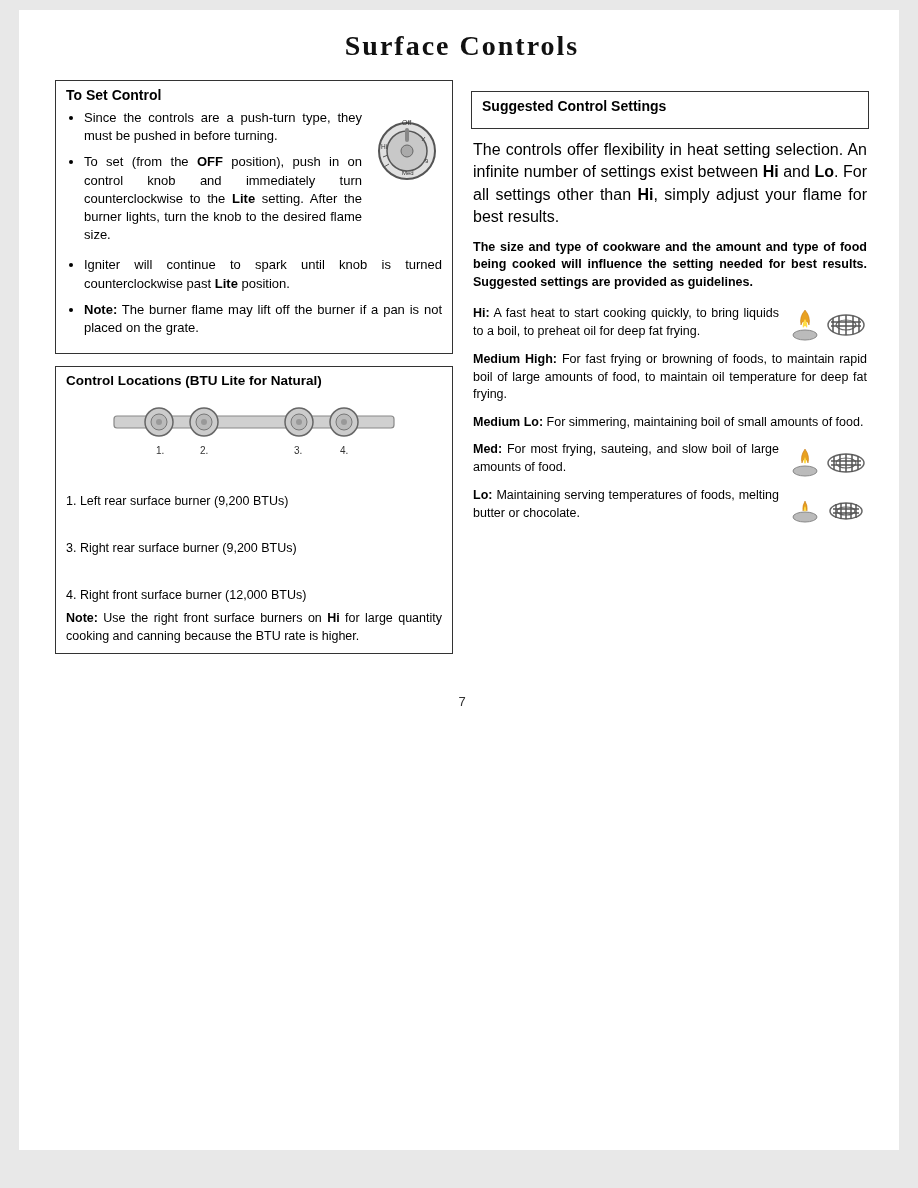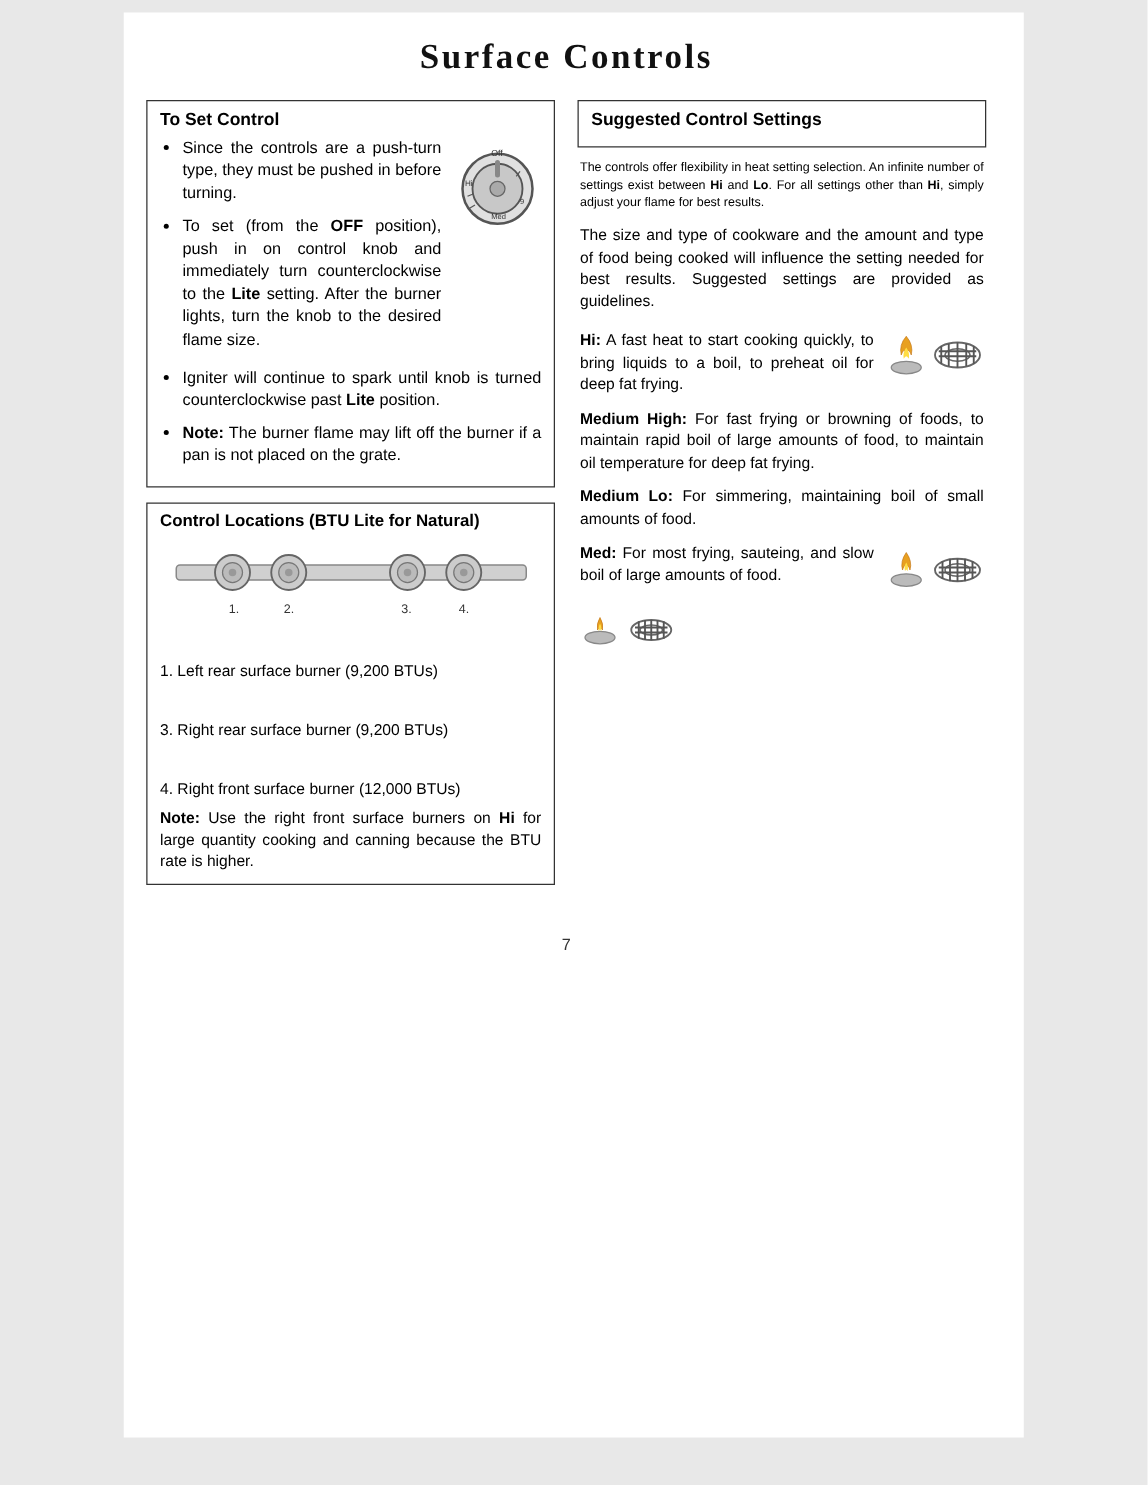--- a/index.html
+++ b/index.html
@@ -6,23 +6,23 @@
     body {
       background: #e8e8e8;
       font-family: Arial, Helvetica, sans-serif;
       font-size: 13px;
       display: flex;
       justify-content: center;
       padding: 10px;
     }
     .page {
       background: #fff;
-      width: 720px;
+      width: 880px;
       min-height: 1140px;
-      padding: 20px 30px 40px 18px;
+      padding: 20px 30px 40px 36px;
       position: relative;
     }
     .page-title {
       text-align: center;
       font-size: 28px;
       font-weight: bold;
       font-family: serif;
       letter-spacing: 2px;
       margin-bottom: 18px;
       color: #111;
@@ -31,20 +31,21 @@
       display: flex;
       gap: 18px;
     }
     .left-col {
       flex: 1;
       min-width: 0;
     }
     .right-col {
       flex: 1;
       min-width: 0;
+      margin-top: 11px;
     }
     .section-box {
       border: 1.5px solid #333;
       padding: 6px 10px 8px 10px;
       margin-bottom: 12px;
     }
     .section-title {
       font-weight: bold;
       font-size: 14px;
       margin-bottom: 6px;
@@ -118,30 +119,31 @@
       border: 1.5px solid #333;
       padding: 6px 10px 8px 10px;
       margin-bottom: 10px;
     }
     .suggested-title {
       font-weight: bold;
       font-size: 14px;
       margin-bottom: 6px;
     }
     .suggested-intro {
-      font-size: 10px;
+      font-size: 16px;
       line-height: 1.4;
       text-align: justify;
       margin-bottom: 10px;
     }
     .suggested-para2 {
       font-size: 12.5px;
       line-height: 1.4;
       text-align: justify;
       margin-bottom: 14px;
+      font-weight: bold;
     }
     .heat-entry {
       display: flex;
       align-items: flex-start;
       margin-bottom: 10px;
       gap: 10px;
     }
     .heat-text {
       flex: 1;
       font-size: 12.5px;
@@ -330,20 +332,23 @@
               <line x1="9" y1="15" x2="9" y2="29" stroke="#555" stroke-width="1.5"></line>
               <line x1="15" y1="13" x2="15" y2="31" stroke="#555" stroke-width="1.5"></line>
               <line x1="21" y1="13" x2="21" y2="31" stroke="#555" stroke-width="1.5"></line>
               <line x1="27" y1="13" x2="27" y2="31" stroke="#555" stroke-width="1.5"></line>
               <line x1="33" y1="15" x2="33" y2="29" stroke="#555" stroke-width="1.5"></line>
             </svg>
           </div>
         </div>
 
         <div class="heat-entry">
+          <div class="heat-text">
+            <strong>Lo:</strong> Maintaining serving temperatures of foods, melting butter or chocolate.
+          </div>
           <div class="heat-icons">
             <svg width="32" height="36" viewBox="0 0 32 36">
               <ellipse cx="16" cy="30" rx="12" ry="5" fill="#bbb" stroke="#888" stroke-width="1"></ellipse>
               <path d="M16 14 Q19 19 18 24 Q16 20 14 24 Q13 19 16 14Z" fill="#e8a020" stroke="#c07010" stroke-width="0.5"></path>
               <path d="M16 19 Q17.5 21 17 25 Q16 22 15 25 Q14.5 21 16 19Z" fill="#ffdd44"></path>
             </svg>
             <svg width="42" height="36" viewBox="0 0 42 36">
               <ellipse cx="21" cy="24" rx="16" ry="8" fill="none" stroke="#666" stroke-width="1.5"></ellipse>
               <ellipse cx="21" cy="24" rx="9" ry="4" fill="none" stroke="#666" stroke-width="1.2"></ellipse>
               <line x1="8" y1="22" x2="34" y2="22" stroke="#555" stroke-width="1.5"></line>

